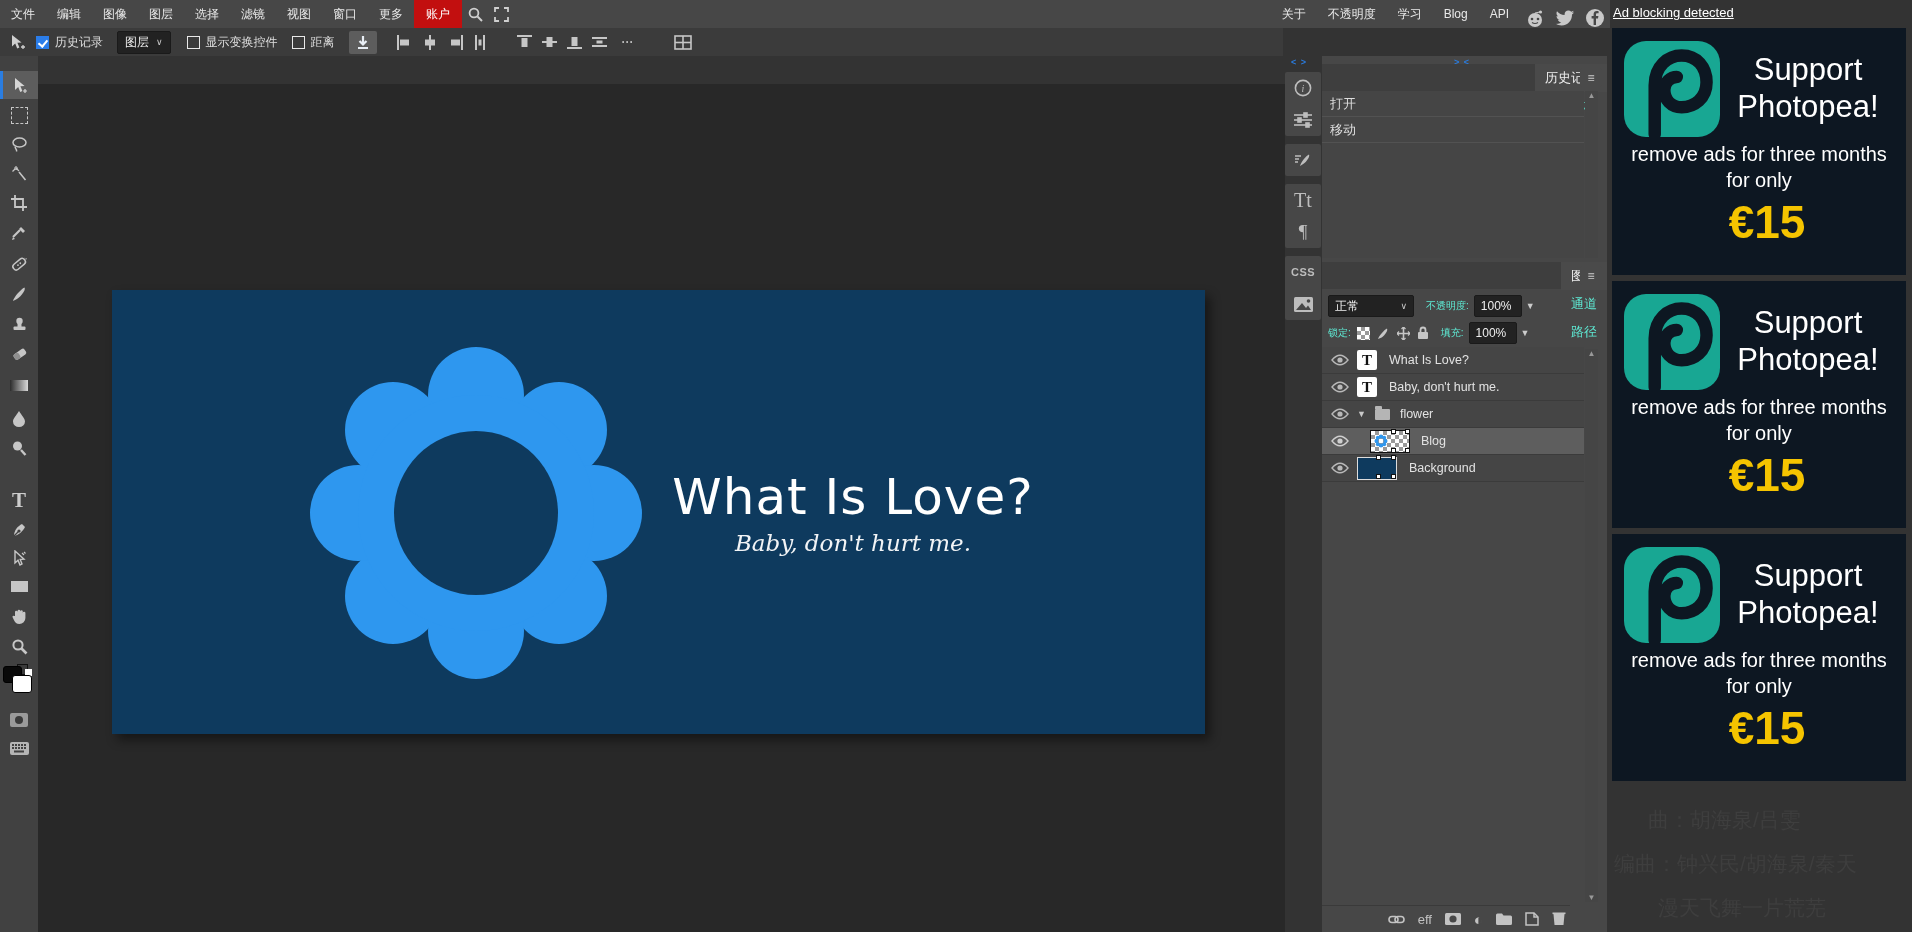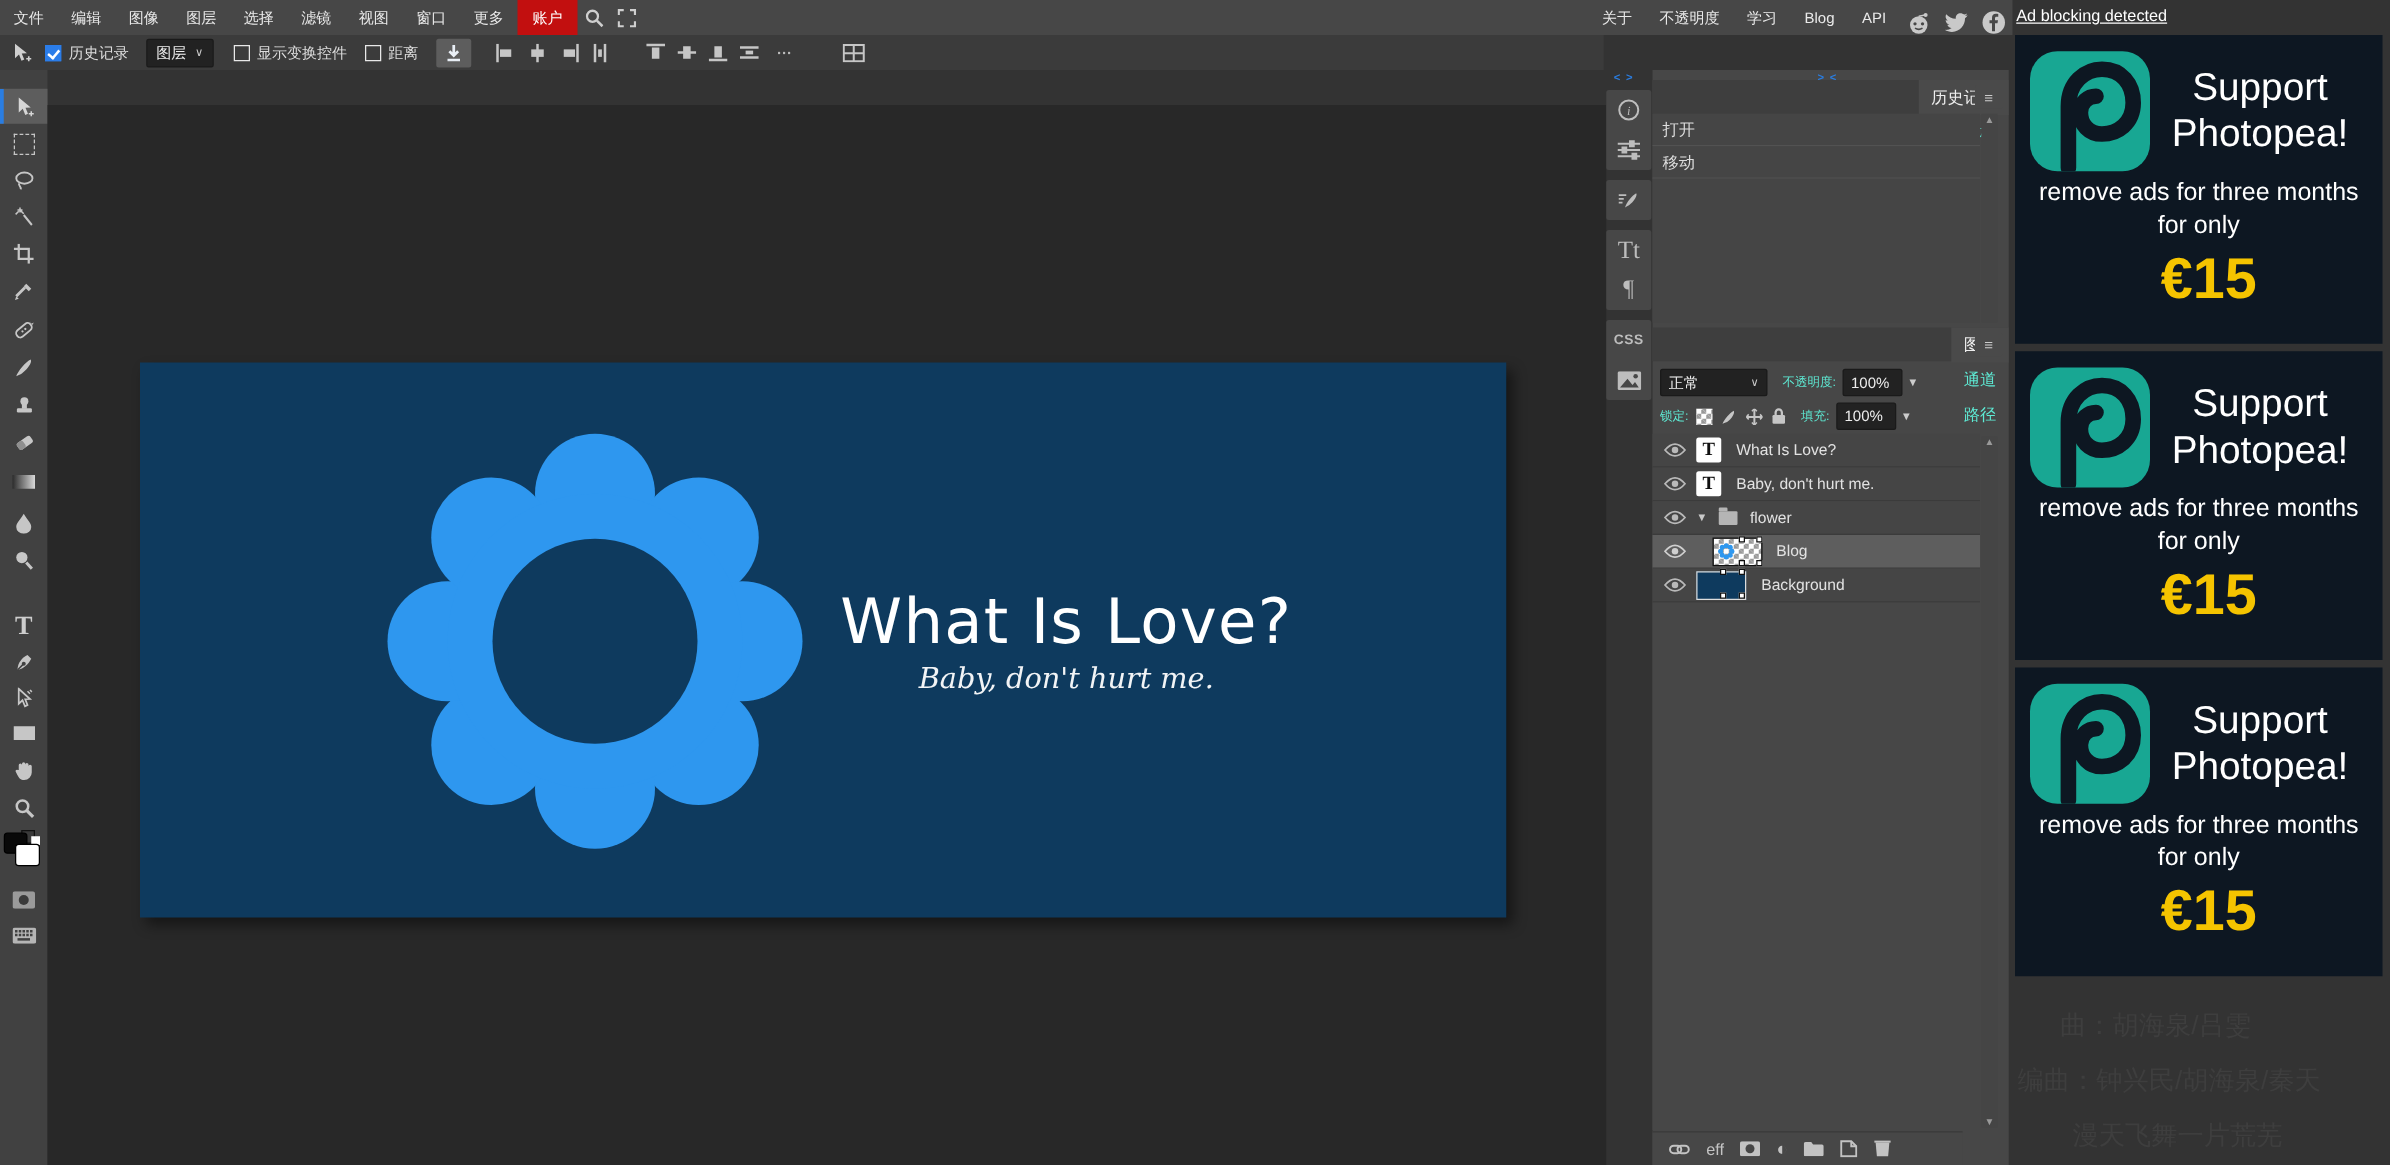--- a/index.html
+++ b/index.html
@@ -56,21 +56,21 @@
   .plabel{font-size:10px;color:#5eead4;}
   .drop{color:#ccc;font-size:9px;margin-left:4px;}
   .lrow{position:absolute;left:0;width:262px;height:27px;background:#454545;border-bottom:1px solid #3b3b3b;display:flex;align-items:center;box-sizing:border-box;font-size:12.5px;color:#e2e2e2;}
   .lrow.sel{background:#5e5e5e;}
   .eye{margin:0 8px 0 9px;flex:none;}
   .tthumb{width:20px;height:20px;background:#fff;color:#111;border-radius:2px;font-family:"Liberation Serif",serif;font-weight:bold;font-size:15px;display:flex;align-items:center;justify-content:center;flex:none;margin-right:12px;}
   .checker{background-image:linear-gradient(45deg,#999 25%,transparent 25%,transparent 75%,#999 75%),linear-gradient(45deg,#999 25%,#fff 25%,#fff 75%,#999 75%);background-size:8px 8px;background-position:0 0,4px 4px;}
   .corner{position:absolute;width:5px;height:5px;border:1.5px solid #111;background:#fff;box-sizing:border-box;}
   .folder{width:15px;height:11px;background:#b5b5b5;border-radius:1px;position:relative;margin-right:10px;flex:none;}
   .folder:before{content:"";position:absolute;top:-3px;left:0;width:7px;height:3px;background:#b5b5b5;border-radius:1px 1px 0 0;}
-  #lp-bottom{position:absolute;left:0;bottom:0;width:248px;height:27px;background:#474747;border-top:1px solid #3a3a3a;display:flex;align-items:center;padding-right:4px;box-sizing:border-box;color:#c3c3c3;}
+  #lp-bottom{position:absolute;left:0;bottom:0;width:248px;height:27px;background:#474747;border-top:1px solid #3a3a3a;display:flex;align-items:center;justify-content:flex-end;padding-right:4px;box-sizing:border-box;color:#c3c3c3;}
   #lp-bottom .bi{margin-left:13px;display:flex;align-items:center;font-size:13px;}
   
   #adcol{left:1610px;top:0;width:302px;height:932px;}
   #adblock-link{position:absolute;left:3px;top:5px;font-size:13px;color:#fff;text-decoration:underline;}
   .adcard{position:absolute;left:2px;width:294px;height:247px;background:#0d1722;color:#fff;text-align:center;}
   .adtop{display:flex;align-items:center;padding:13px 10px 4px 12px;}
   .adlogo{width:96px;height:96px;border-radius:22px;background:#18a793;flex:none;}
   .adtitle{flex:1;font-size:31px;line-height:1.18;color:#fff;}
   .adline{font-size:20px;line-height:1.3;}
   .adprice{font-size:46px;font-weight:bold;color:#f5c400;margin-top:2px;padding-left:16px;}

